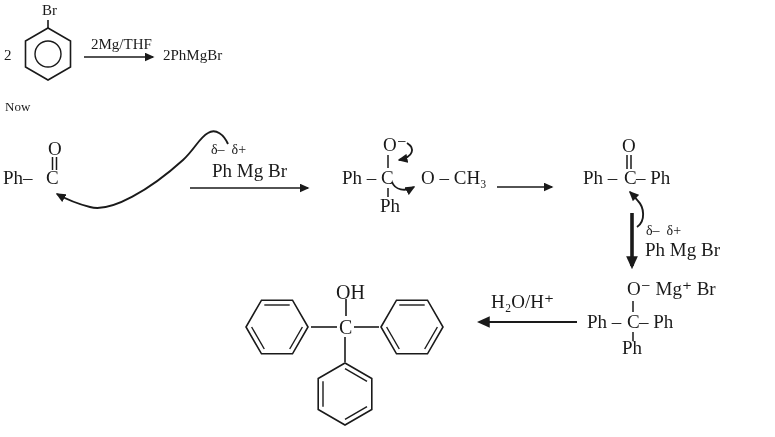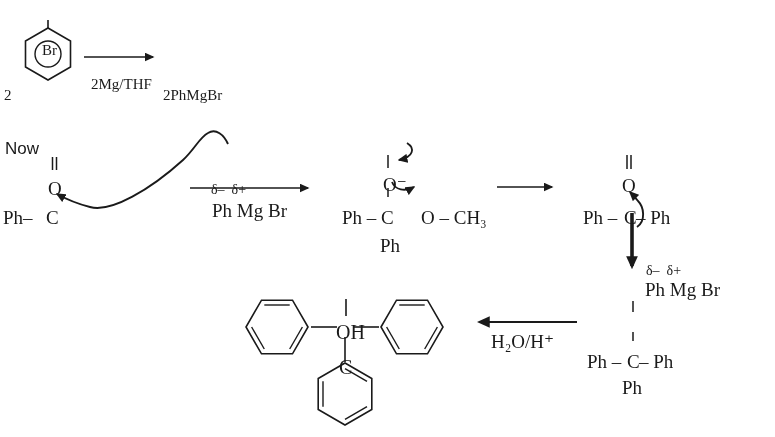--- a/index.html
+++ b/index.html
@@ -1,25 +1,25 @@
 <!DOCTYPE html>
 <html><head>
 <meta charset="utf-8">
 <style>
   html,body{margin:0;padding:0;background:#ffffff;}
   #canvas{position:relative;width:775px;height:437px;background:#ffffff;overflow:hidden;
           font-family:"Liberation Serif","DejaVu Serif",serif;color:#1a1a1a;}
   #shapes{position:absolute;left:0;top:0;}
   .t{position:absolute;white-space:pre;line-height:1.05;color:#1a1a1a;
-     font-family:"Liberation Serif","DejaVu Serif",serif;margin-top:40px;}
+     font-family:"Liberation Serif","DejaVu Serif",serif;}
   .f15{font-size:15px;}
   .f18{font-size:14px;}
   .f19{font-size:19px;}
   .f20{font-size:20px;}
-  .sans{font-family:Liberation Sans, sans-serif;font-size:17px;}
+  .sans{font-family:Liberation Serif, serif;font-size:13px;}
 </style>
 </head>
 <body>
 
 <div id="canvas">
 
   <svg id="shapes" width="775" height="437" viewBox="0 0 775 437">
     <defs>
       <marker id="ah" viewBox="0 0 10 9" refX="8.5" refY="4.5" markerWidth="10" markerHeight="9" orient="auto" markerUnits="userSpaceOnUse">
           <path d="M0,0 L10,4.5 L0,9 z" fill="#1a1a1a"></path>
@@ -118,20 +118,21 @@
   <div class="t f19" style="left:380px;top:196px">Ph</div>
 
   <div class="t f19" style="left:622px;top:136px">O</div>
   <div class="t f19" style="left:583px;top:168px">Ph –</div>
   <div class="t f19" style="left:624px;top:168px">C</div>
   <div class="t f19" style="left:636px;top:168px">– Ph</div>
 
   <div class="t f18" style="left:646px;top:224px">δ–  δ+</div>
   <div class="t f19" style="left:645px;top:240px">Ph Mg Br</div>
 
+  <div class="t f19" style="left:627px;top:279px">O⁻ Mg⁺ Br</div>
   <div class="t f19" style="left:587px;top:312px">Ph –</div>
   <div class="t f19" style="left:627px;top:312px">C</div>
   <div class="t f19" style="left:639px;top:312px">– Ph</div>
   <div class="t f19" style="left:622px;top:338px">Ph</div>
 
   <div class="t f19" style="left:491px;top:292px">H₂O/H⁺</div>
 
   <div class="t f20" style="left:336px;top:282px">OH</div>
   <div class="t f20" style="left:339px;top:317px">C</div>
 

